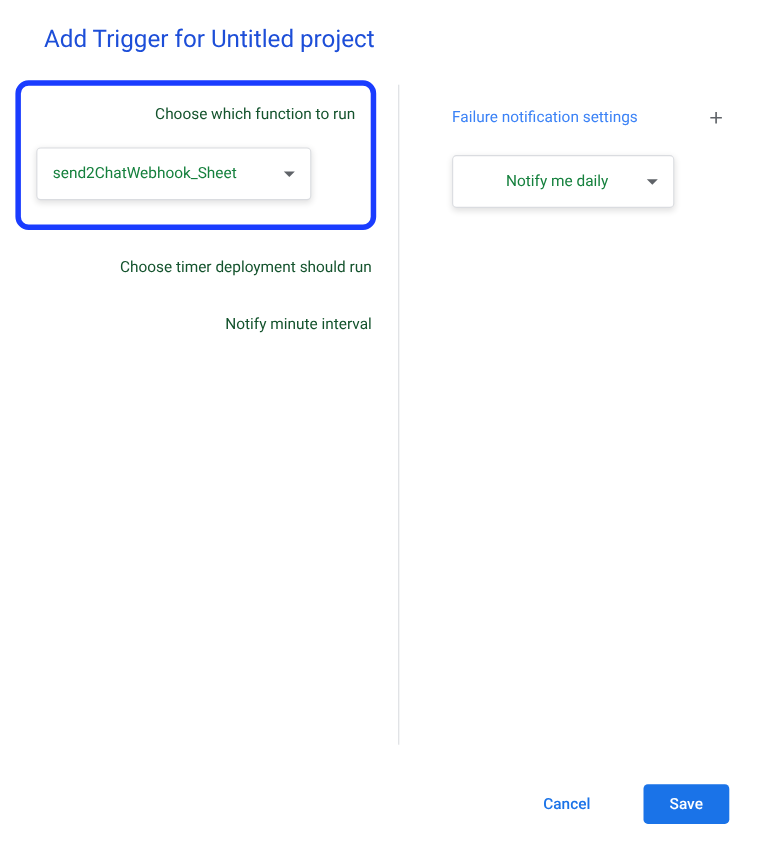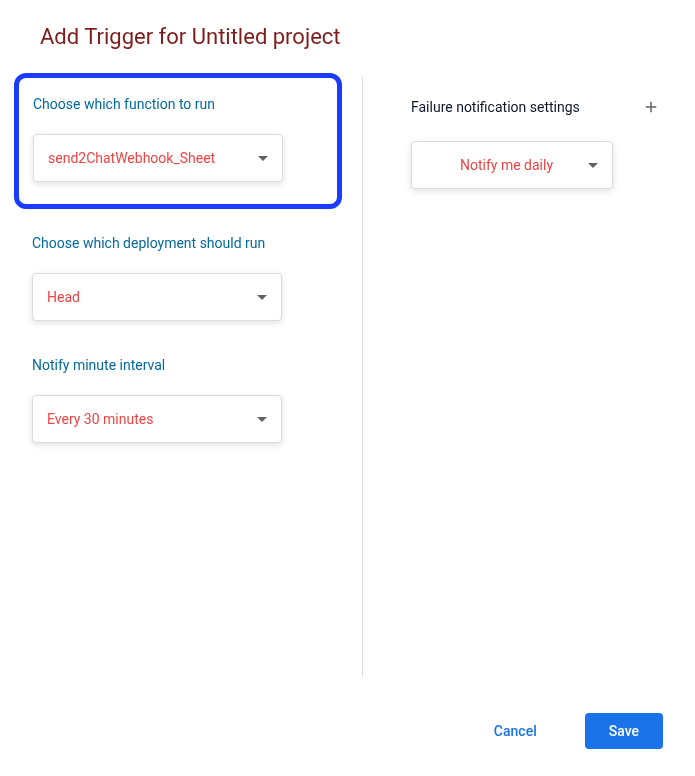--- a/index.html
+++ b/index.html
@@ -13,21 +13,21 @@
       width: 695px;
       height: 776px;
       color: #202124;
     }
     .dialog {
       padding: 24px 32px;
     }
     .dialog-title {
       font-size: 22px;
       font-weight: 400;
-      color: #7f1d1d;
+      color: #1d4ed8;
       margin-bottom: 28px;
       padding-left: 8px;
     }
     .content {
       display: flex;
       gap: 0;
     }
     .left-col {
       width: 330px;
       padding-right: 24px;
@@ -45,58 +45,59 @@
       border: 5px solid #1a3cff;
       border-radius: 12px;
       padding: 18px 14px 22px 14px;
       margin-left: -18px;
       margin-right: -4px;
       margin-top: -4px;
       margin-bottom: 26px;
     }
     .field-label {
       font-size: 14px;
-      color: #0369a1;
+      color: #14532d;
       margin-bottom: 22px;
       display: block;
+      text-align: right;
     }
     .dropdown {
       width: 250px;
       height: 48px;
       border: 1px solid #dadce0;
       border-radius: 4px;
       background: #fff;
       display: flex;
       align-items: center;
       justify-content: space-between;
       padding: 0 14px;
       cursor: pointer;
       box-shadow: 0 2px 6px rgba(0,0,0,0.12);
     }
     .dropdown-value {
       font-size: 14px;
-      color: #ef4444;
+      color: #15803d;
     }
     .dropdown-arrow {
       width: 0;
       height: 0;
       border-left: 5px solid transparent;
       border-right: 5px solid transparent;
       border-top: 5px solid #5f6368;
     }
     .right-header {
       display: flex;
       align-items: center;
       justify-content: space-between;
       margin-bottom: 22px;
       padding-top: 18px;
     }
     .right-label {
       font-size: 14px;
-      color: #0f172a;
+      color: #3b82f6;
     }
     .add-icon {
       cursor: pointer;
       width: 24px;
       height: 24px;
       display: flex;
       align-items: center;
       justify-content: center;
     }
     .add-icon svg {
@@ -144,37 +145,29 @@
 
       <div class="field-group highlighted">
         <label class="field-label">Choose which function to run</label>
         <div class="dropdown">
           <span class="dropdown-value">send2ChatWebhook_Sheet</span>
           <span class="dropdown-arrow"></span>
         </div>
       </div>
 
       <div class="field-group">
-        <label class="field-label">Choose which deployment should run</label>
-        <div class="dropdown">
-          <span class="dropdown-value">Head</span>
-          <span class="dropdown-arrow"></span>
-        </div>
+        <label class="field-label">Choose timer deployment should run</label>
       </div>
 
 
       <div class="field-group">
       </div>
 
       <div class="field-group">
         <label class="field-label">Notify minute interval</label>
-        <div class="dropdown">
-          <span class="dropdown-value">Every 30 minutes</span>
-          <span class="dropdown-arrow"></span>
-        </div>
       </div>
 
     </div>
 
     <div class="right-col">
       <div class="right-header">
         <span class="right-label">Failure notification settings</span>
         <span class="add-icon">
           <svg viewBox="0 0 24 24">
             <path fill="#5f6368" d="M19 13h-6v6h-2v-6H5v-2h6V5h2v6h6v2z"></path>

